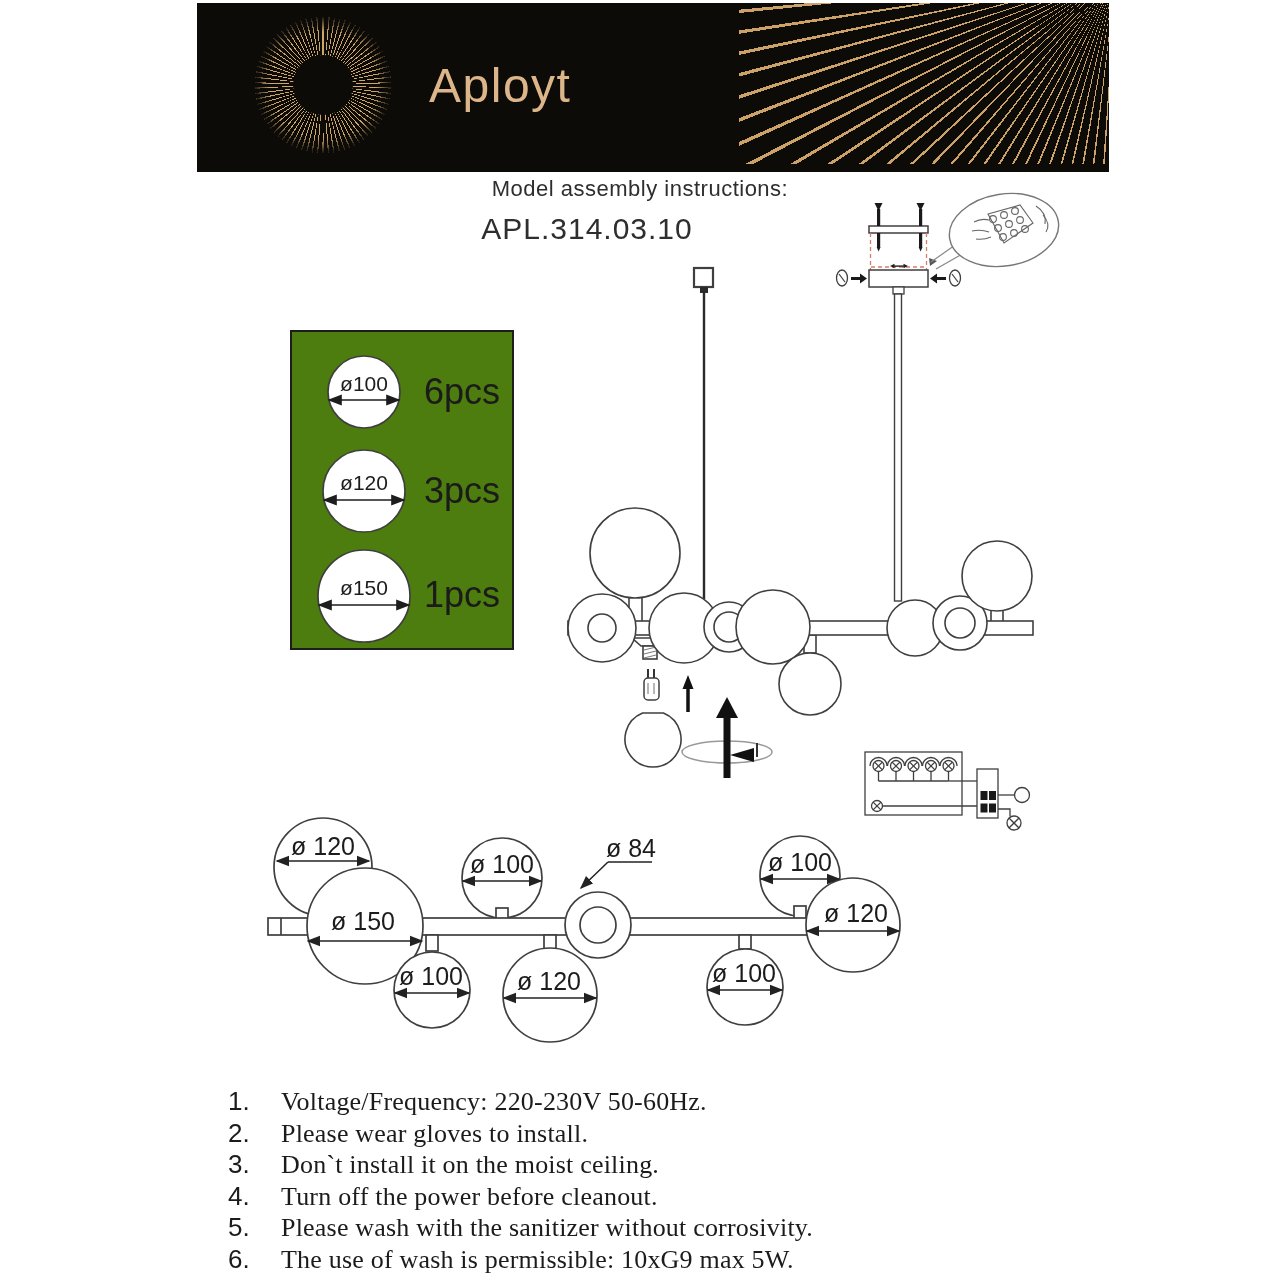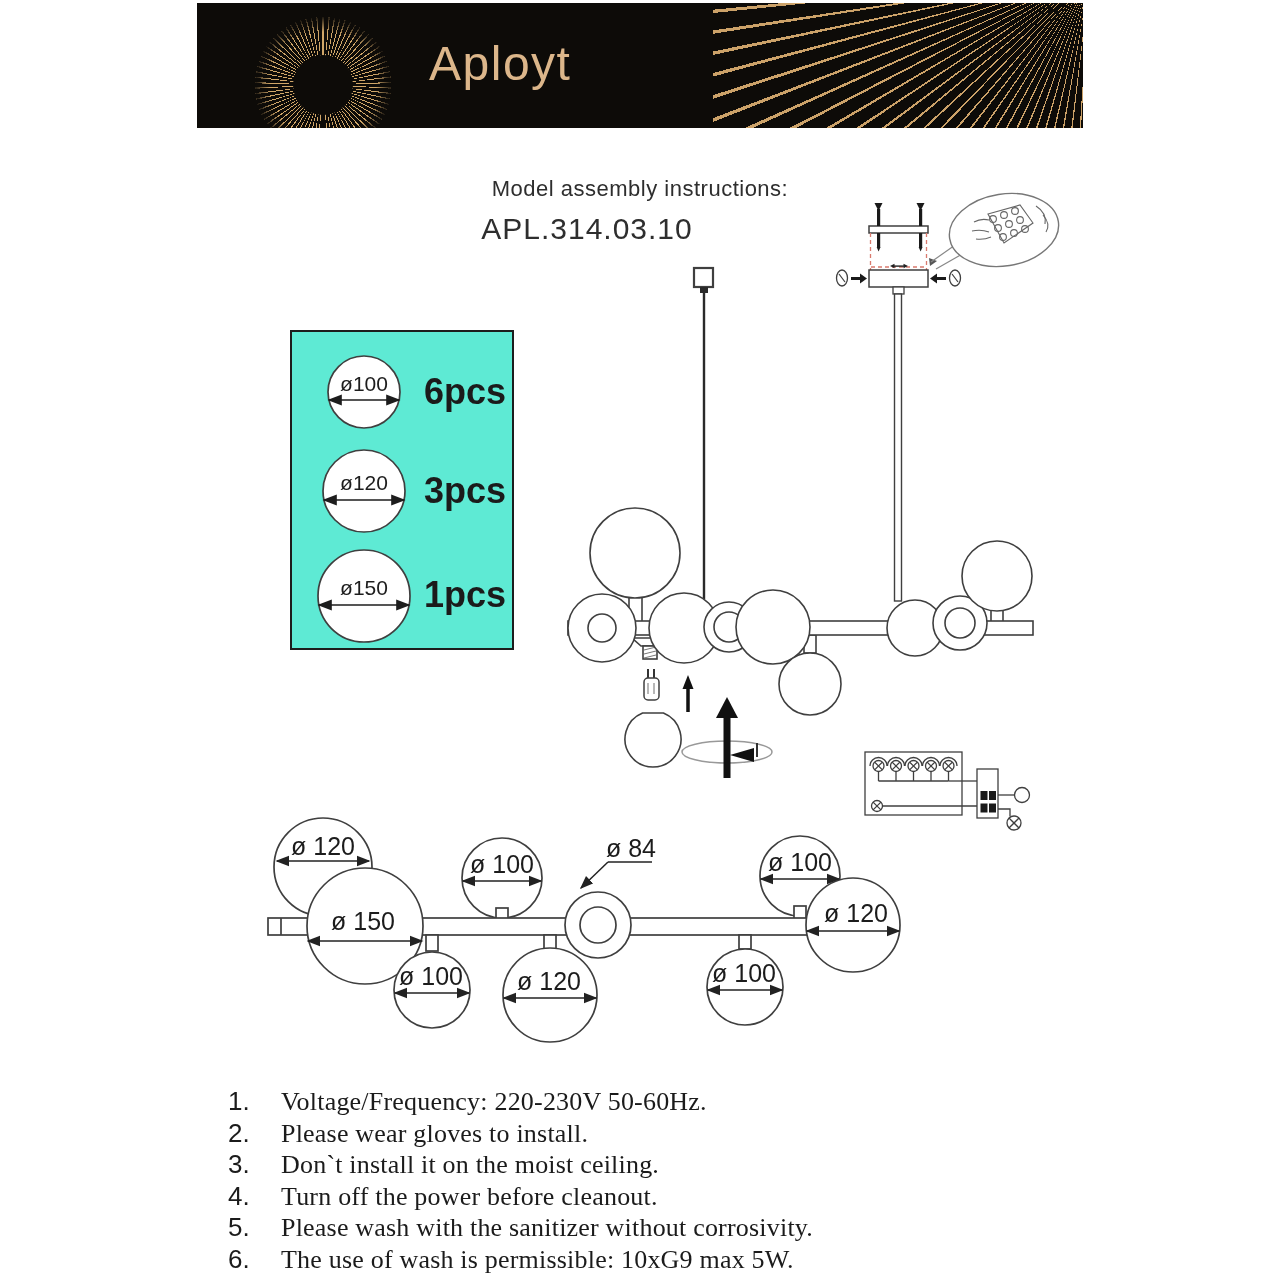--- a/index.html
+++ b/index.html
@@ -1,41 +1,41 @@
 <!DOCTYPE html>
 <html><head>
 <meta charset="utf-8">
 <style>
   html,body{margin:0;padding:0;background:#e9e9e9;}
   .page{position:relative;width:1280px;height:1280px;background:#ffffff;overflow:hidden;
         font-family:"Liberation Sans", sans-serif;color:#222;}
   
-  .banner{position:absolute;left:197px;top:3px;width:886px;height:125px;background:#0d0b08;overflow:hidden;}
+  .banner{position:absolute;left:197px;top:3px;width:886px;height:169px;background:#0d0b08;overflow:hidden;padding-left:26px;}
   .banner-rays{position:absolute;top:0;right:0;width:370px;height:161px;
       background:repeating-conic-gradient(from 168deg at 102% -18%,
         rgba(214,170,110,0.95) 0deg 0.5deg, rgba(214,170,110,0) 0.5deg 3.1deg);}
   .sunburst{position:absolute;left:58px;top:14px;width:136px;height:136px;border-radius:50%;
       background:repeating-conic-gradient(from 0deg,
         rgba(219,175,110,0.95) 0deg 1.1deg, rgba(219,175,110,0) 1.1deg 4.6deg);}
   .sunburst-fade{position:absolute;inset:0;border-radius:50%;
       background:radial-gradient(circle, rgba(13,11,7,0) 55%, #0d0b08 72%);}
   .sunburst-core{position:absolute;left:50%;top:50%;width:60px;height:60px;transform:translate(-50%,-50%);
       border-radius:50%;background:#0d0b08;}
   .brand-name{position:absolute;left:232px;top:50%;transform:translateY(-54%);
       font-size:48px;letter-spacing:1.5px;color:#dcb68a;font-weight:400;}
   
   .title-heading{position:absolute;left:0;top:176px;width:1280px;text-align:center;
       font-size:22px;color:#2e2e2e;letter-spacing:0.5px;}
   .title-model{position:absolute;left:0;top:212px;width:1174px;text-align:center;
       font-size:30px;color:#2e2e2e;letter-spacing:1px;}
   
-  .legend{position:absolute;left:290px;top:330px;width:220px;height:316px;border:2.5px solid #1d1d1d;background:#5eead4;}
+  .legend{position:absolute;left:290px;top:330px;width:220px;height:316px;border:2.5px solid #1d1d1d;background:#4d7c0f;}
   .legend svg{position:absolute;left:0;top:0;}
   .legend-dia{position:absolute;transform:translate(-50%,-50%);font-size:21px;color:#1d1d1d;white-space:nowrap;}
-  .legend-count{position:absolute;transform:translateY(-50%);font-size:36px;color:#1b1b1b;font-weight:700;white-space:nowrap;}
+  .legend-count{position:absolute;transform:translateY(-50%);font-size:36px;color:#1b1b1b;font-weight:400;white-space:nowrap;}
   
   .asm-svg{position:absolute;left:520px;top:190px;width:580px;height:660px;}
   .top-svg{position:absolute;left:250px;top:810px;width:700px;height:280px;}
   .dim-label{position:absolute;transform:translate(-50%,-50%);font-size:25px;color:#1c1c1c;white-space:nowrap;}
   
   .instructions{position:absolute;left:228px;top:1086px;width:880px;}
   .instr-row{display:flex;font-size:26px;line-height:31.5px;color:#1b1b1b;}
   .instr-num{width:53px;flex:0 0 53px;}
   .instr-text{flex:1;letter-spacing:0.2px;font-family:Liberation Serif, serif;}
 </style>

